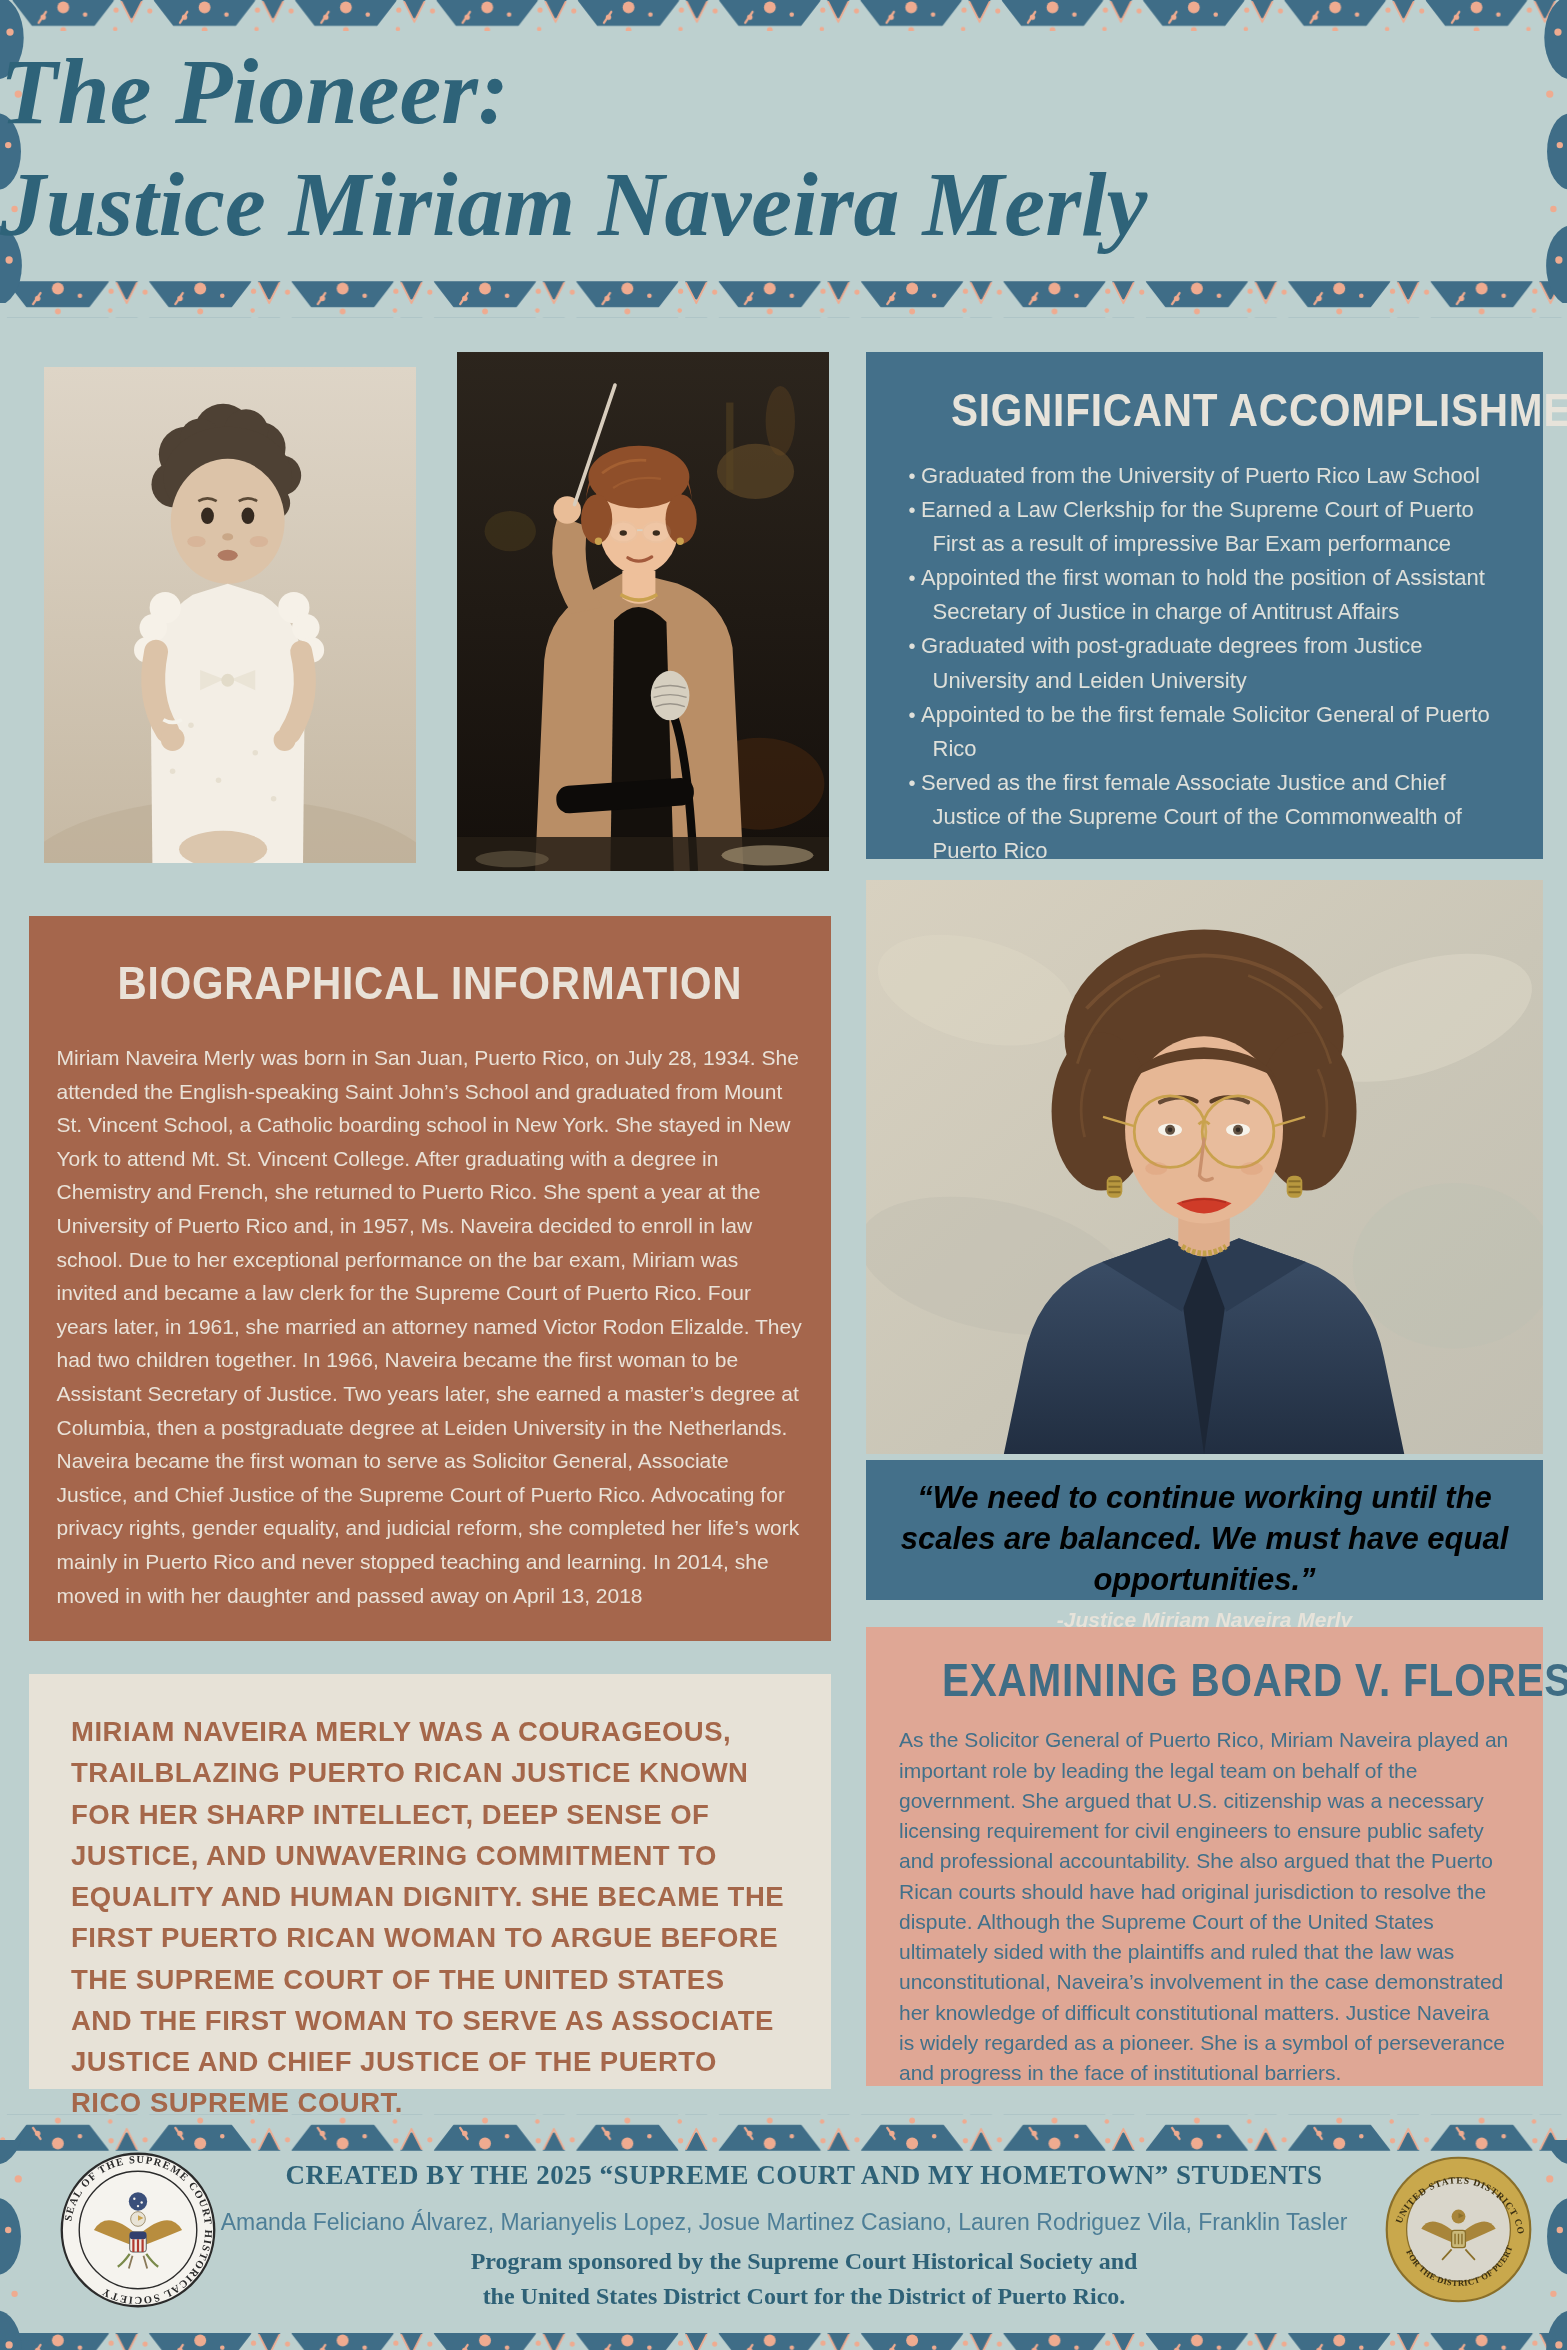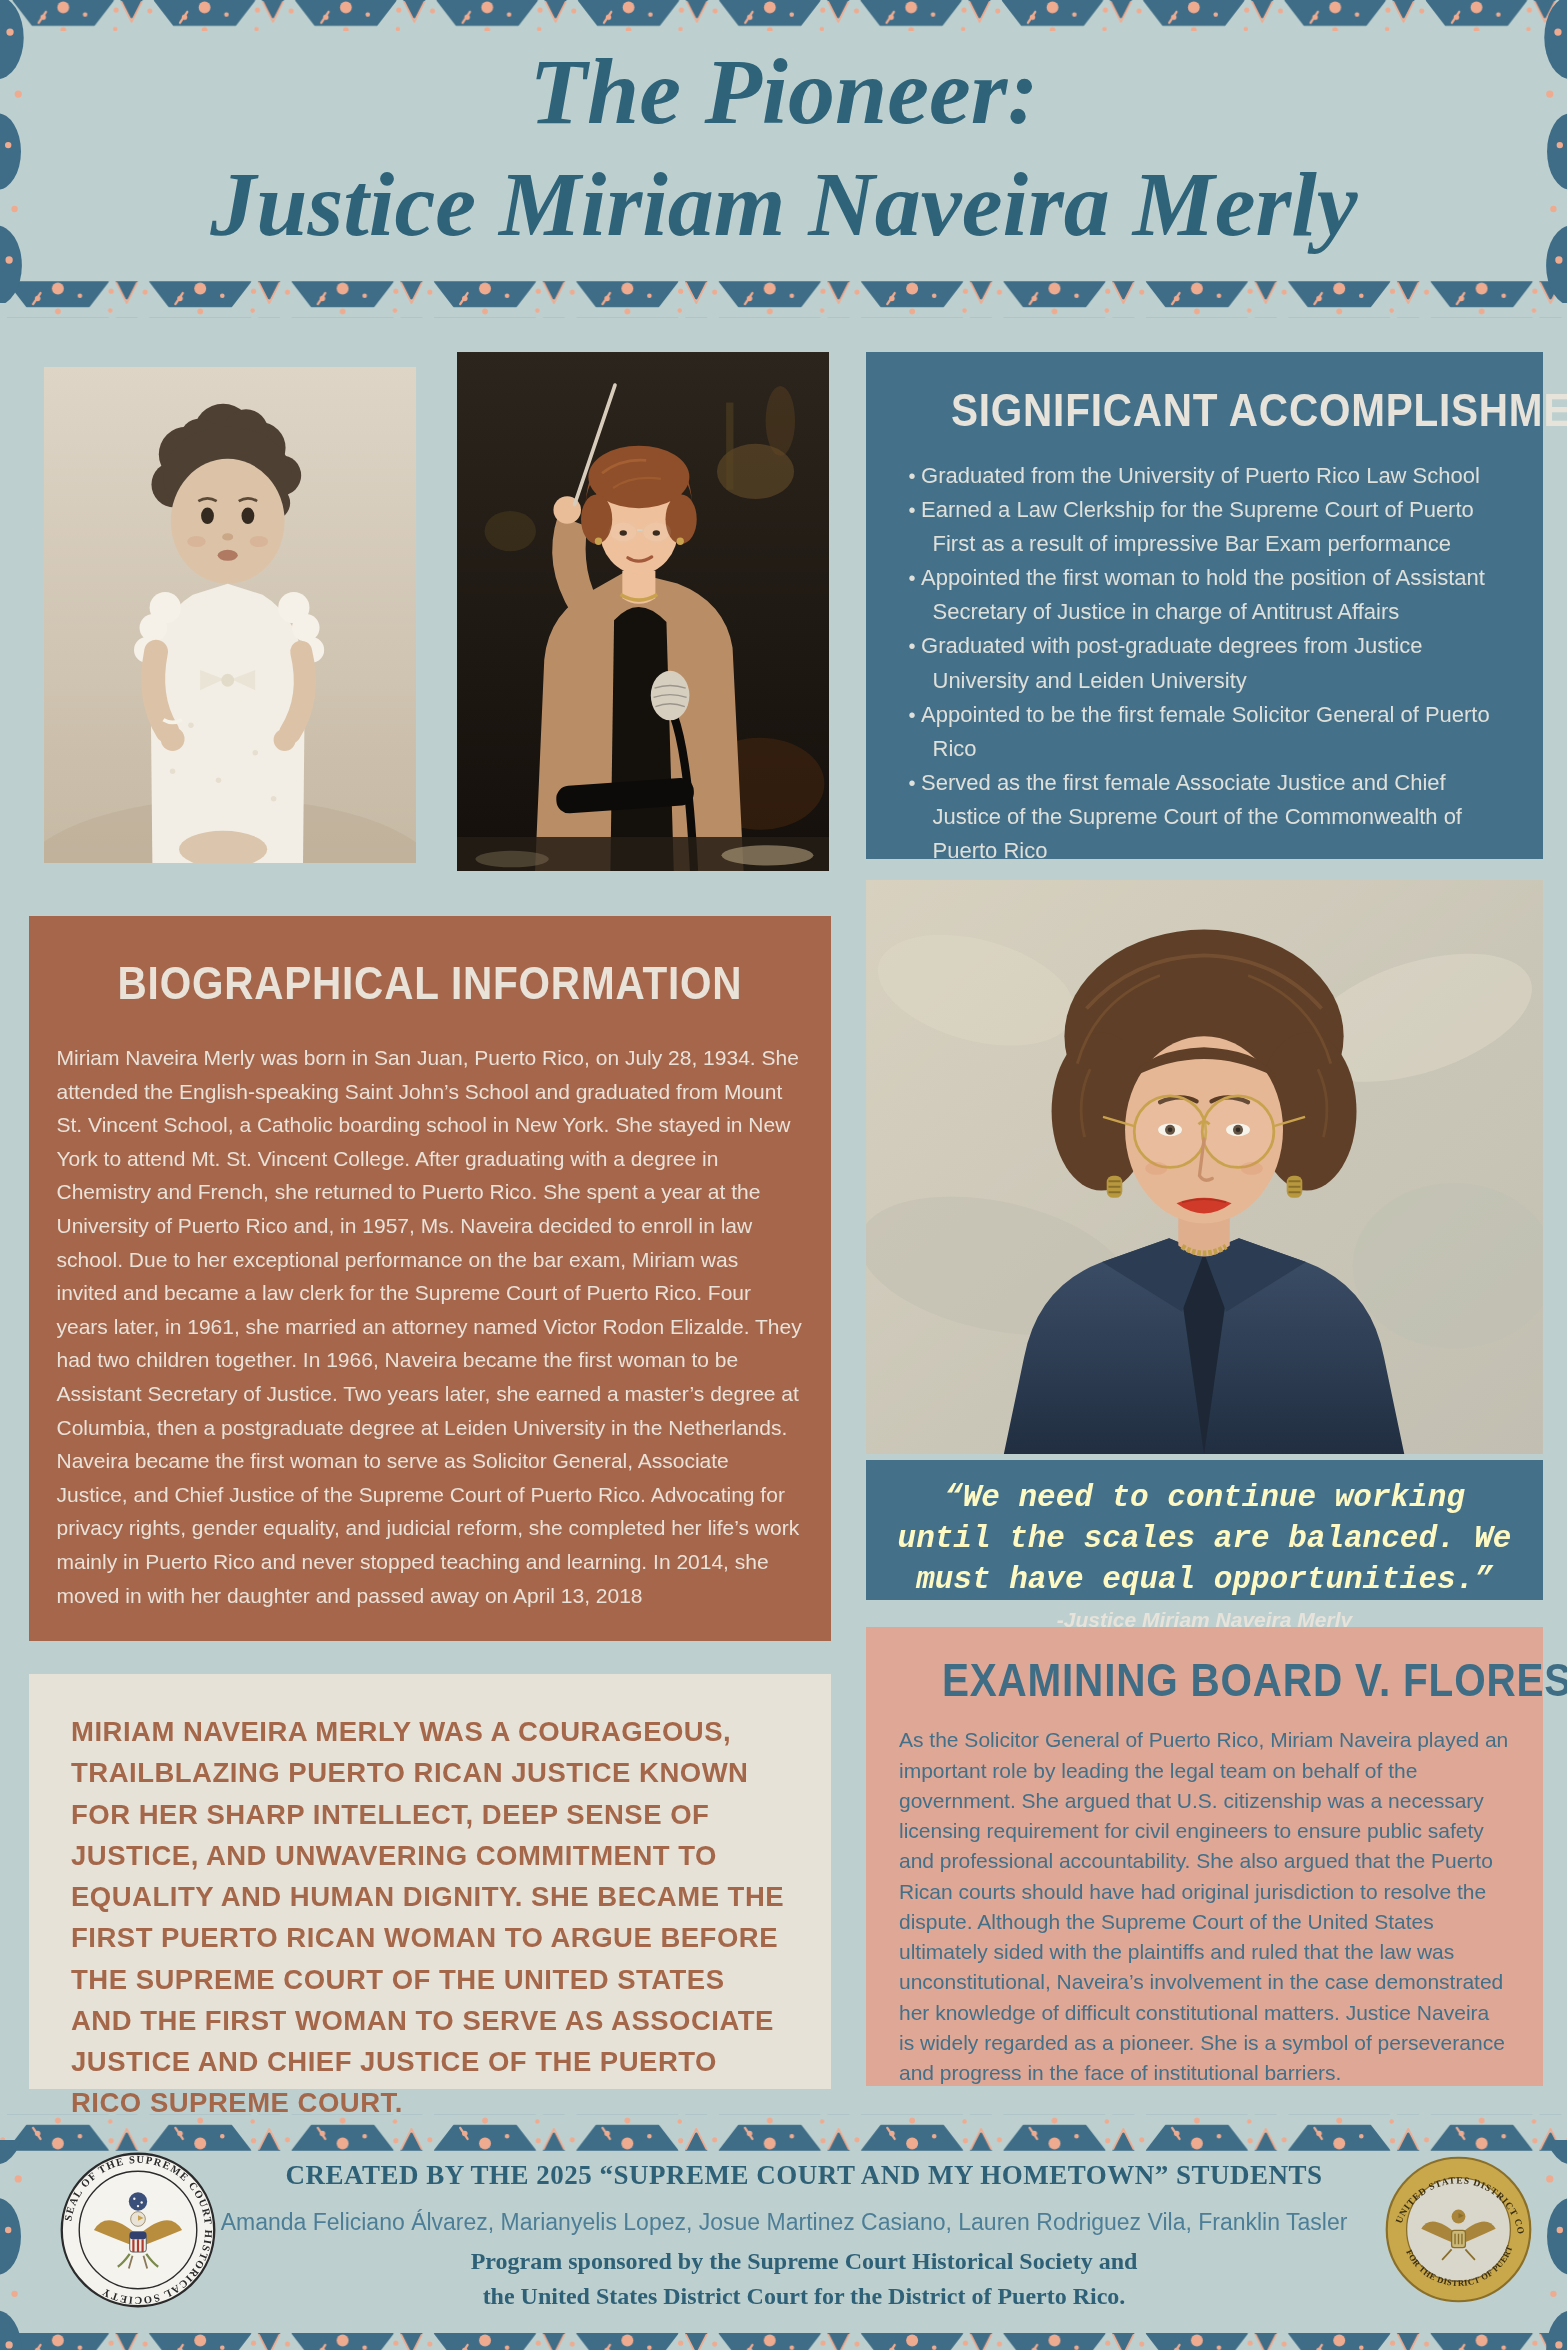--- a/index.html
+++ b/index.html
@@ -8,21 +8,21 @@
     background:#bdd0cf;
     font-family:"Liberation Sans","DejaVu Sans",sans-serif;
   }
   
   .band{position:absolute; left:0; width:1568px; display:block;}
   .band-flip{transform:scaleY(-1);}
   .edge{position:absolute;}
   .edge.right{transform:scaleX(-1);}
   
   .title1,.title2{
-    position:absolute; left:0; width:100%; text-align:center;
+    position:absolute; left:0; width:100%; text-align:left;
     font-family:"Liberation Serif","DejaVu Serif",serif;
     font-style:italic; font-weight:bold; color:#2e6379; line-height:1.1;
   }
   .title1{top:40px; font-size:94px;}
   .title2{top:154px; font-size:92px;}
   
   .box{position:absolute; box-sizing:border-box;}
   .box h2{
     margin:0; text-align:center; font-weight:bold;
     font-family:"Liberation Sans","DejaVu Sans",sans-serif;
@@ -43,22 +43,22 @@
   .photo svg{display:block;}
   
   .bio{left:29px; top:916px; width:802px; height:725px; background:#a5664c; padding:40px 27.5px 0 27.5px;}
   .bio h2{font-size:46px; color:#e9e2d8;}
   .bio p{margin:31px 0 0 0; color:#e9e2d8; font-size:21px; line-height:1.6; text-align:left;}
   
   .portrait{left:866px; top:880px; width:677px; height:574px;}
   
   .quote{left:866px; top:1460px; width:677px; height:140px; background:#44708a; padding:18.4px 31px 0 31px; text-align:center;}
   .quote .qtext{
-    margin:0; color:#fef9c3; font-size:31px; line-height:1.32; font-weight:bold; font-style:italic;
-    font-family:Liberation Mono, monospace;
+    margin:0; color:#000000; font-size:31px; line-height:1.32; font-weight:bold; font-style:italic;
+    font-family:Liberation Sans, sans-serif;
   }
   .quote .qattr{margin:6.4px 0 0 0; color:#e7e3da; font-size:21px; font-weight:bold; font-style:italic;}
   
   .flores{left:866px; top:1627px; width:677px; height:459px; background:#dfa795; padding:26px 33px 0 33px;}
   .flores h2{font-size:46px; color:#3f6d85;}
   .flores p{margin:18.4px 0 0 0; color:#41708a; font-size:21px; line-height:1.44; text-align:left;}
   
   .statement{left:29px; top:1674px; width:802px; height:415px; background:#e7e2d7; padding:37px 42px 0 42px;}
   .statement p{margin:0; color:#a5674a; font-size:27.5px; font-weight:bold; line-height:1.5; letter-spacing:0.5px;}
   

